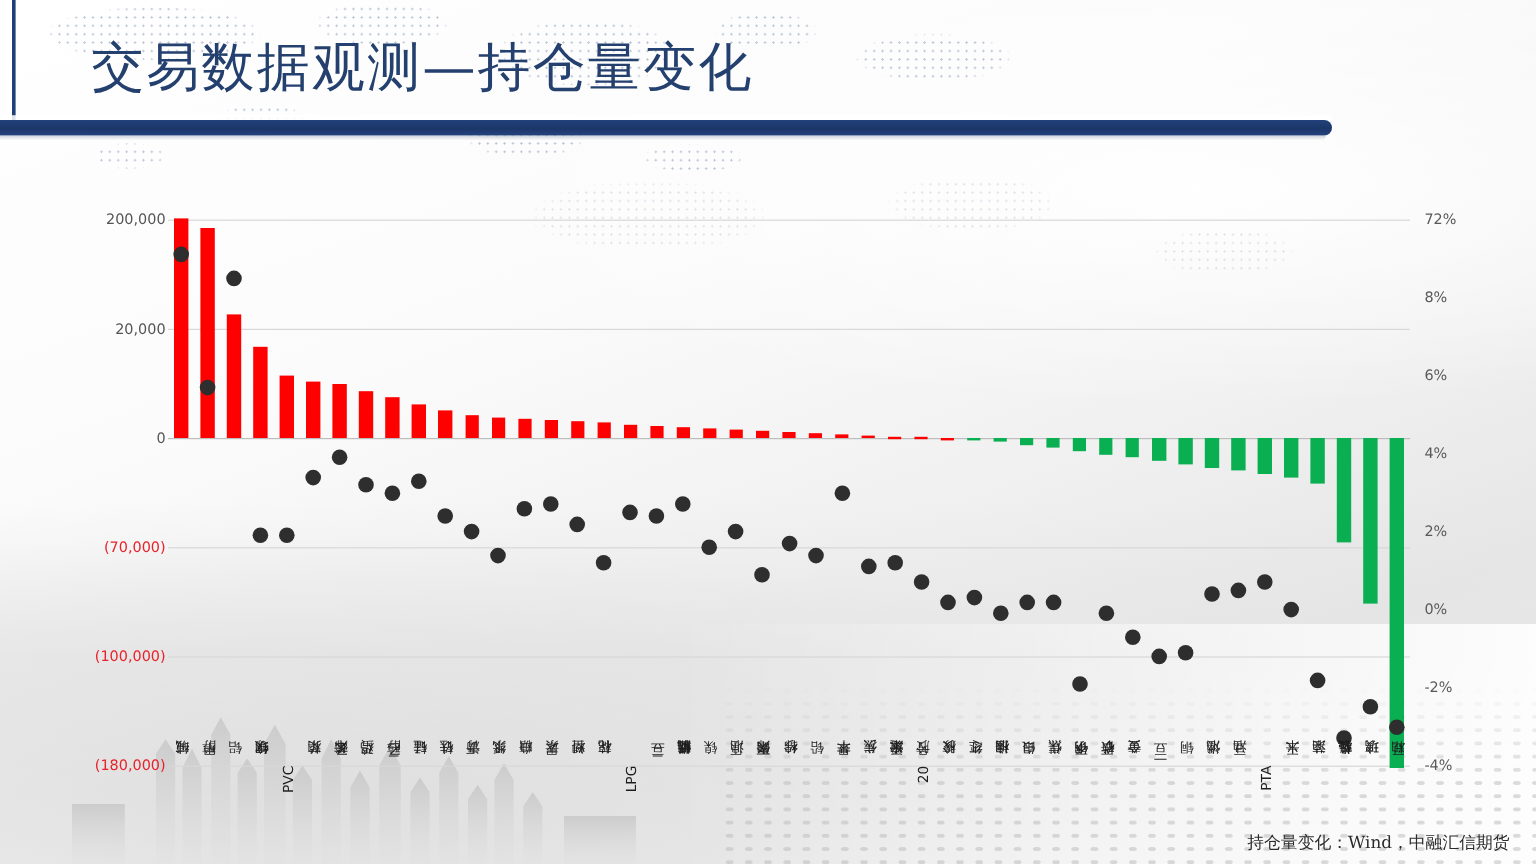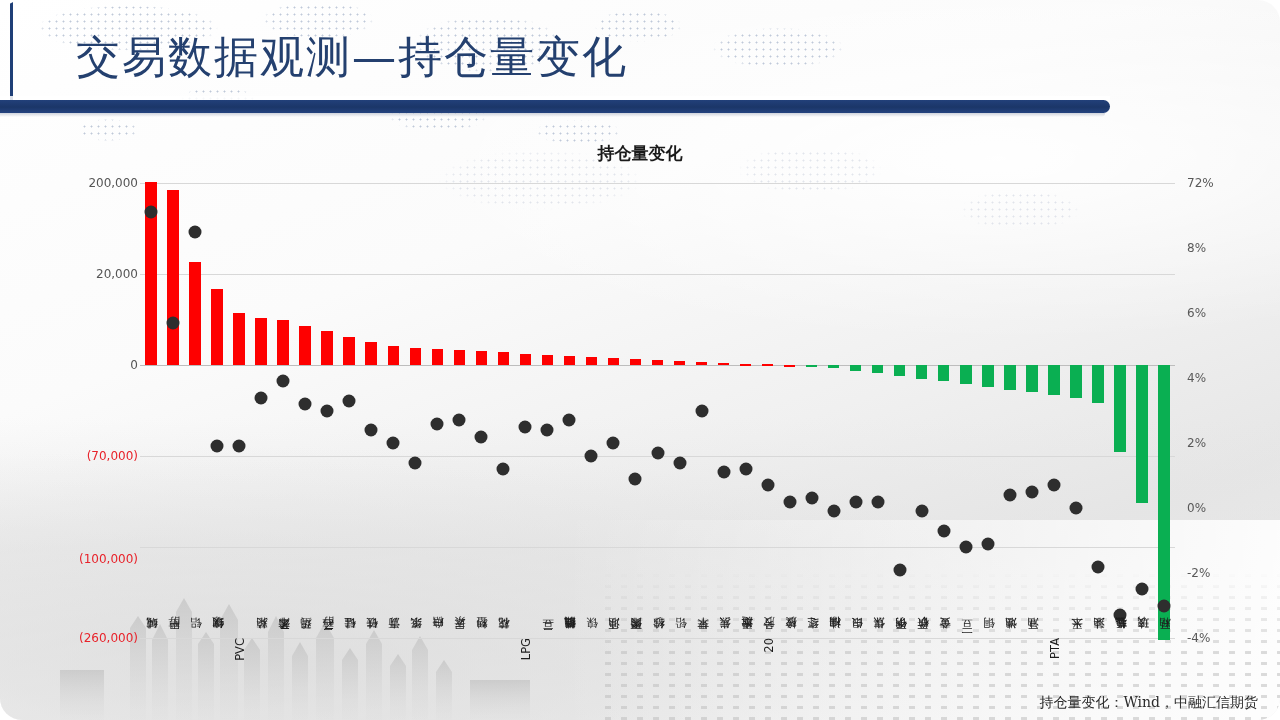--- a/index.html
+++ b/index.html
@@ -9,21 +9,20 @@
     background:#ffffff;
     position:relative;
   }
 
   
   .slide{
     position:absolute;inset:0;
     background:
       linear-gradient(160deg,#ffffff 0%,#fbfbfb 35%,#f0f0f0 60%,#e6e6e6 78%,#efefef 100%);
     overflow:hidden;
-    border-radius:22px;
   }
   .bg-sheen{
     position:absolute;left:0;right:0;top:0;height:720px;
     background:
       radial-gradient(ellipse 900px 260px at 78% 22%, rgba(255,255,255,.95), rgba(255,255,255,0) 70%),
       radial-gradient(ellipse 1200px 300px at 20% 92%, rgba(215,215,215,.65), rgba(255,255,255,0) 72%),
       linear-gradient(180deg, rgba(255,255,255,0) 58%, rgba(228,228,228,.55) 76%, rgba(244,244,244,.5) 100%);
     pointer-events:none;
   }
   
@@ -198,35 +197,34 @@
   <div class="bg-ellipses"></div>
 
   <div class="hdr-leftline"></div>
   <div class="hdr-underlight"></div>
   <div class="hdr-bar"></div>
   <div class="hdr-bar-shadow"></div>
 
   <div class="slide-title">交易数据观测—持仓量变化</div>
 
   <div class="chart-wrap">
-    <div class="chart-title">持仓量变化</div>
 
     <div class="plot" id="plot">
         <div class="gridline" style="top: 0px;"></div>
         <div class="ytick" style="top: 0px;">200,000</div>
         <div class="gridline" style="top: 91px;"></div>
         <div class="ytick" style="top: 91px;">20,000</div>
         <div class="zeroline" style="top: 182px;"></div>
         <div class="ytick" style="top: 182px;">0</div>
         <div class="gridline" style="top: 273px;"></div>
         <div class="ytick neg" style="top: 273px;">(70,000)</div>
         <div class="gridline" style="top: 364px;"></div>
-        <div class="ytick neg" style="top: 376px;">(100,000)</div>
+        <div class="ytick neg" style="top: 364px;">(100,000)</div>
         <div class="gridline" style="top: 455px;"></div>
-        <div class="ytick neg" style="top: 455px;">(260,000)</div>
+        <div class="ytick neg" style="top: 455px;">(180,000)</div>
         <div class="y2tick" style="top: 0px;">72%</div>
         <div class="y2tick" style="top: 65px;">8%</div>
         <div class="y2tick" style="top: 130px;">6%</div>
         <div class="y2tick" style="top: 195px;">4%</div>
         <div class="y2tick" style="top: 260px;">2%</div>
         <div class="y2tick" style="top: 325px;">0%</div>
         <div class="y2tick" style="top: 390px;">-2%</div>
         <div class="y2tick" style="top: 455px;">-4%</div>
         <div class="bar up" title="纯碱" style="left: 5.28511px; width: 11.4511px; top: -0.546px; height: 182.546px;"></div>
         <div class="dot" title="纯碱" style="left: 11.0106px; top: 29.25px;"></div>

